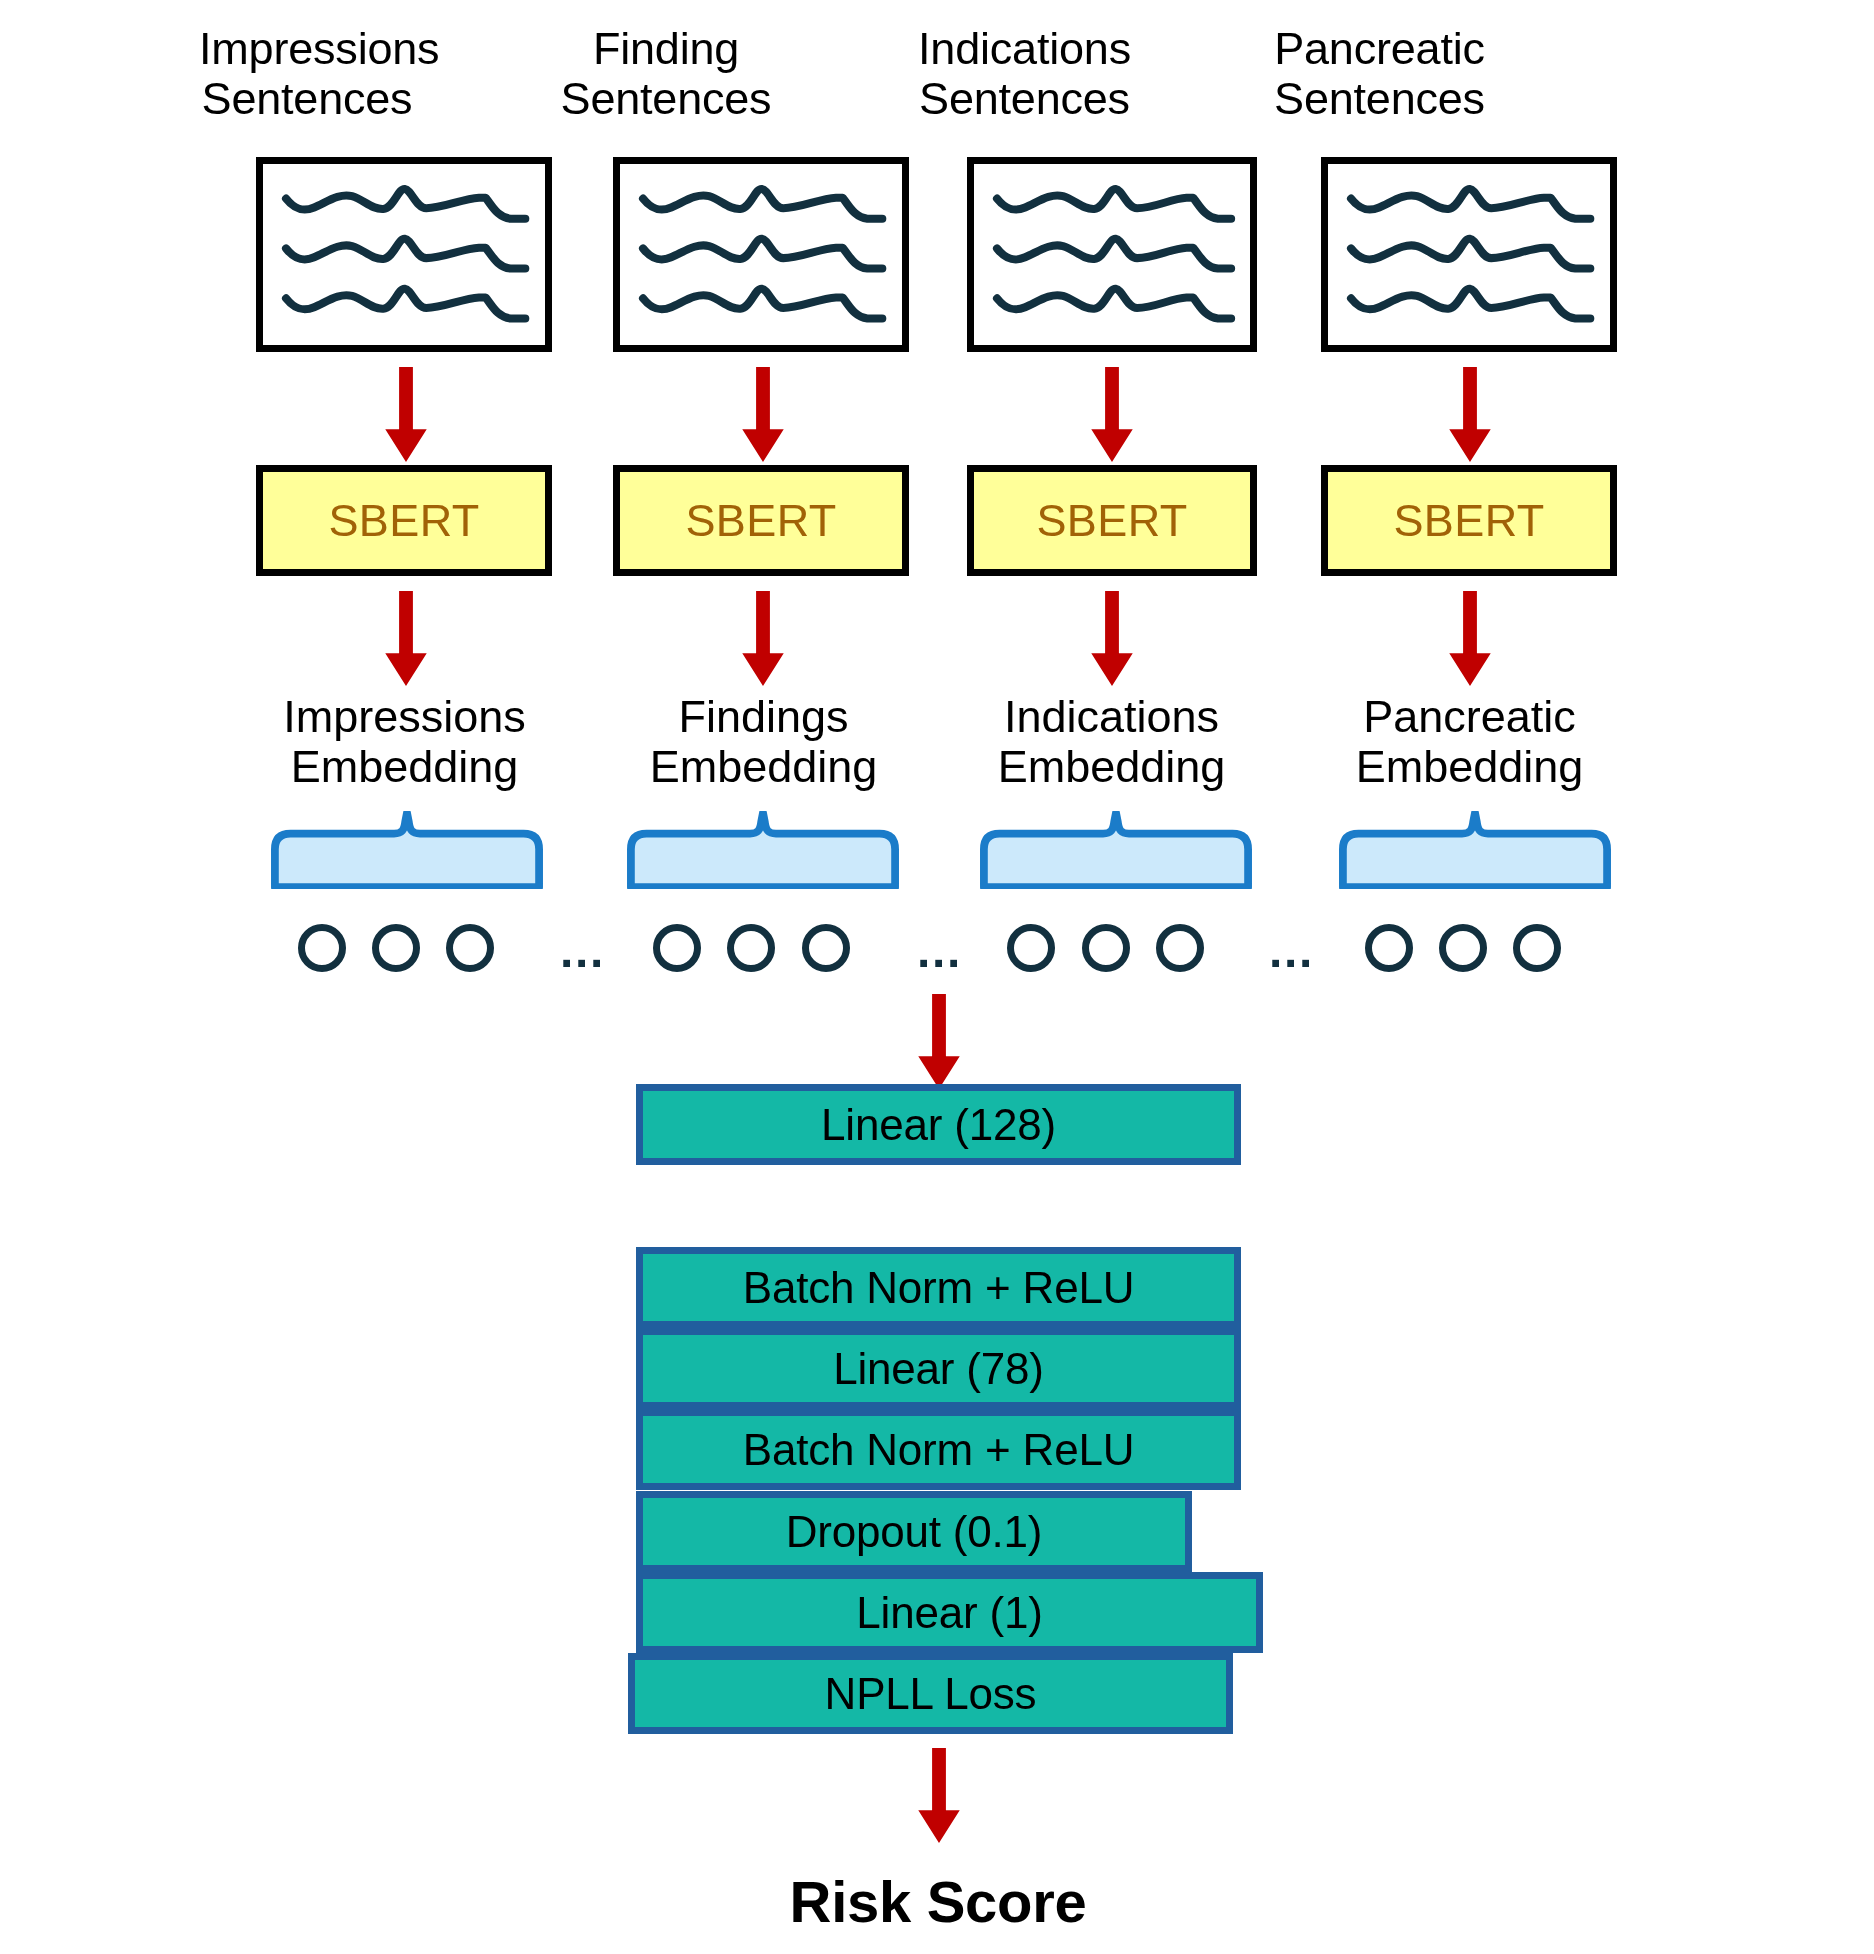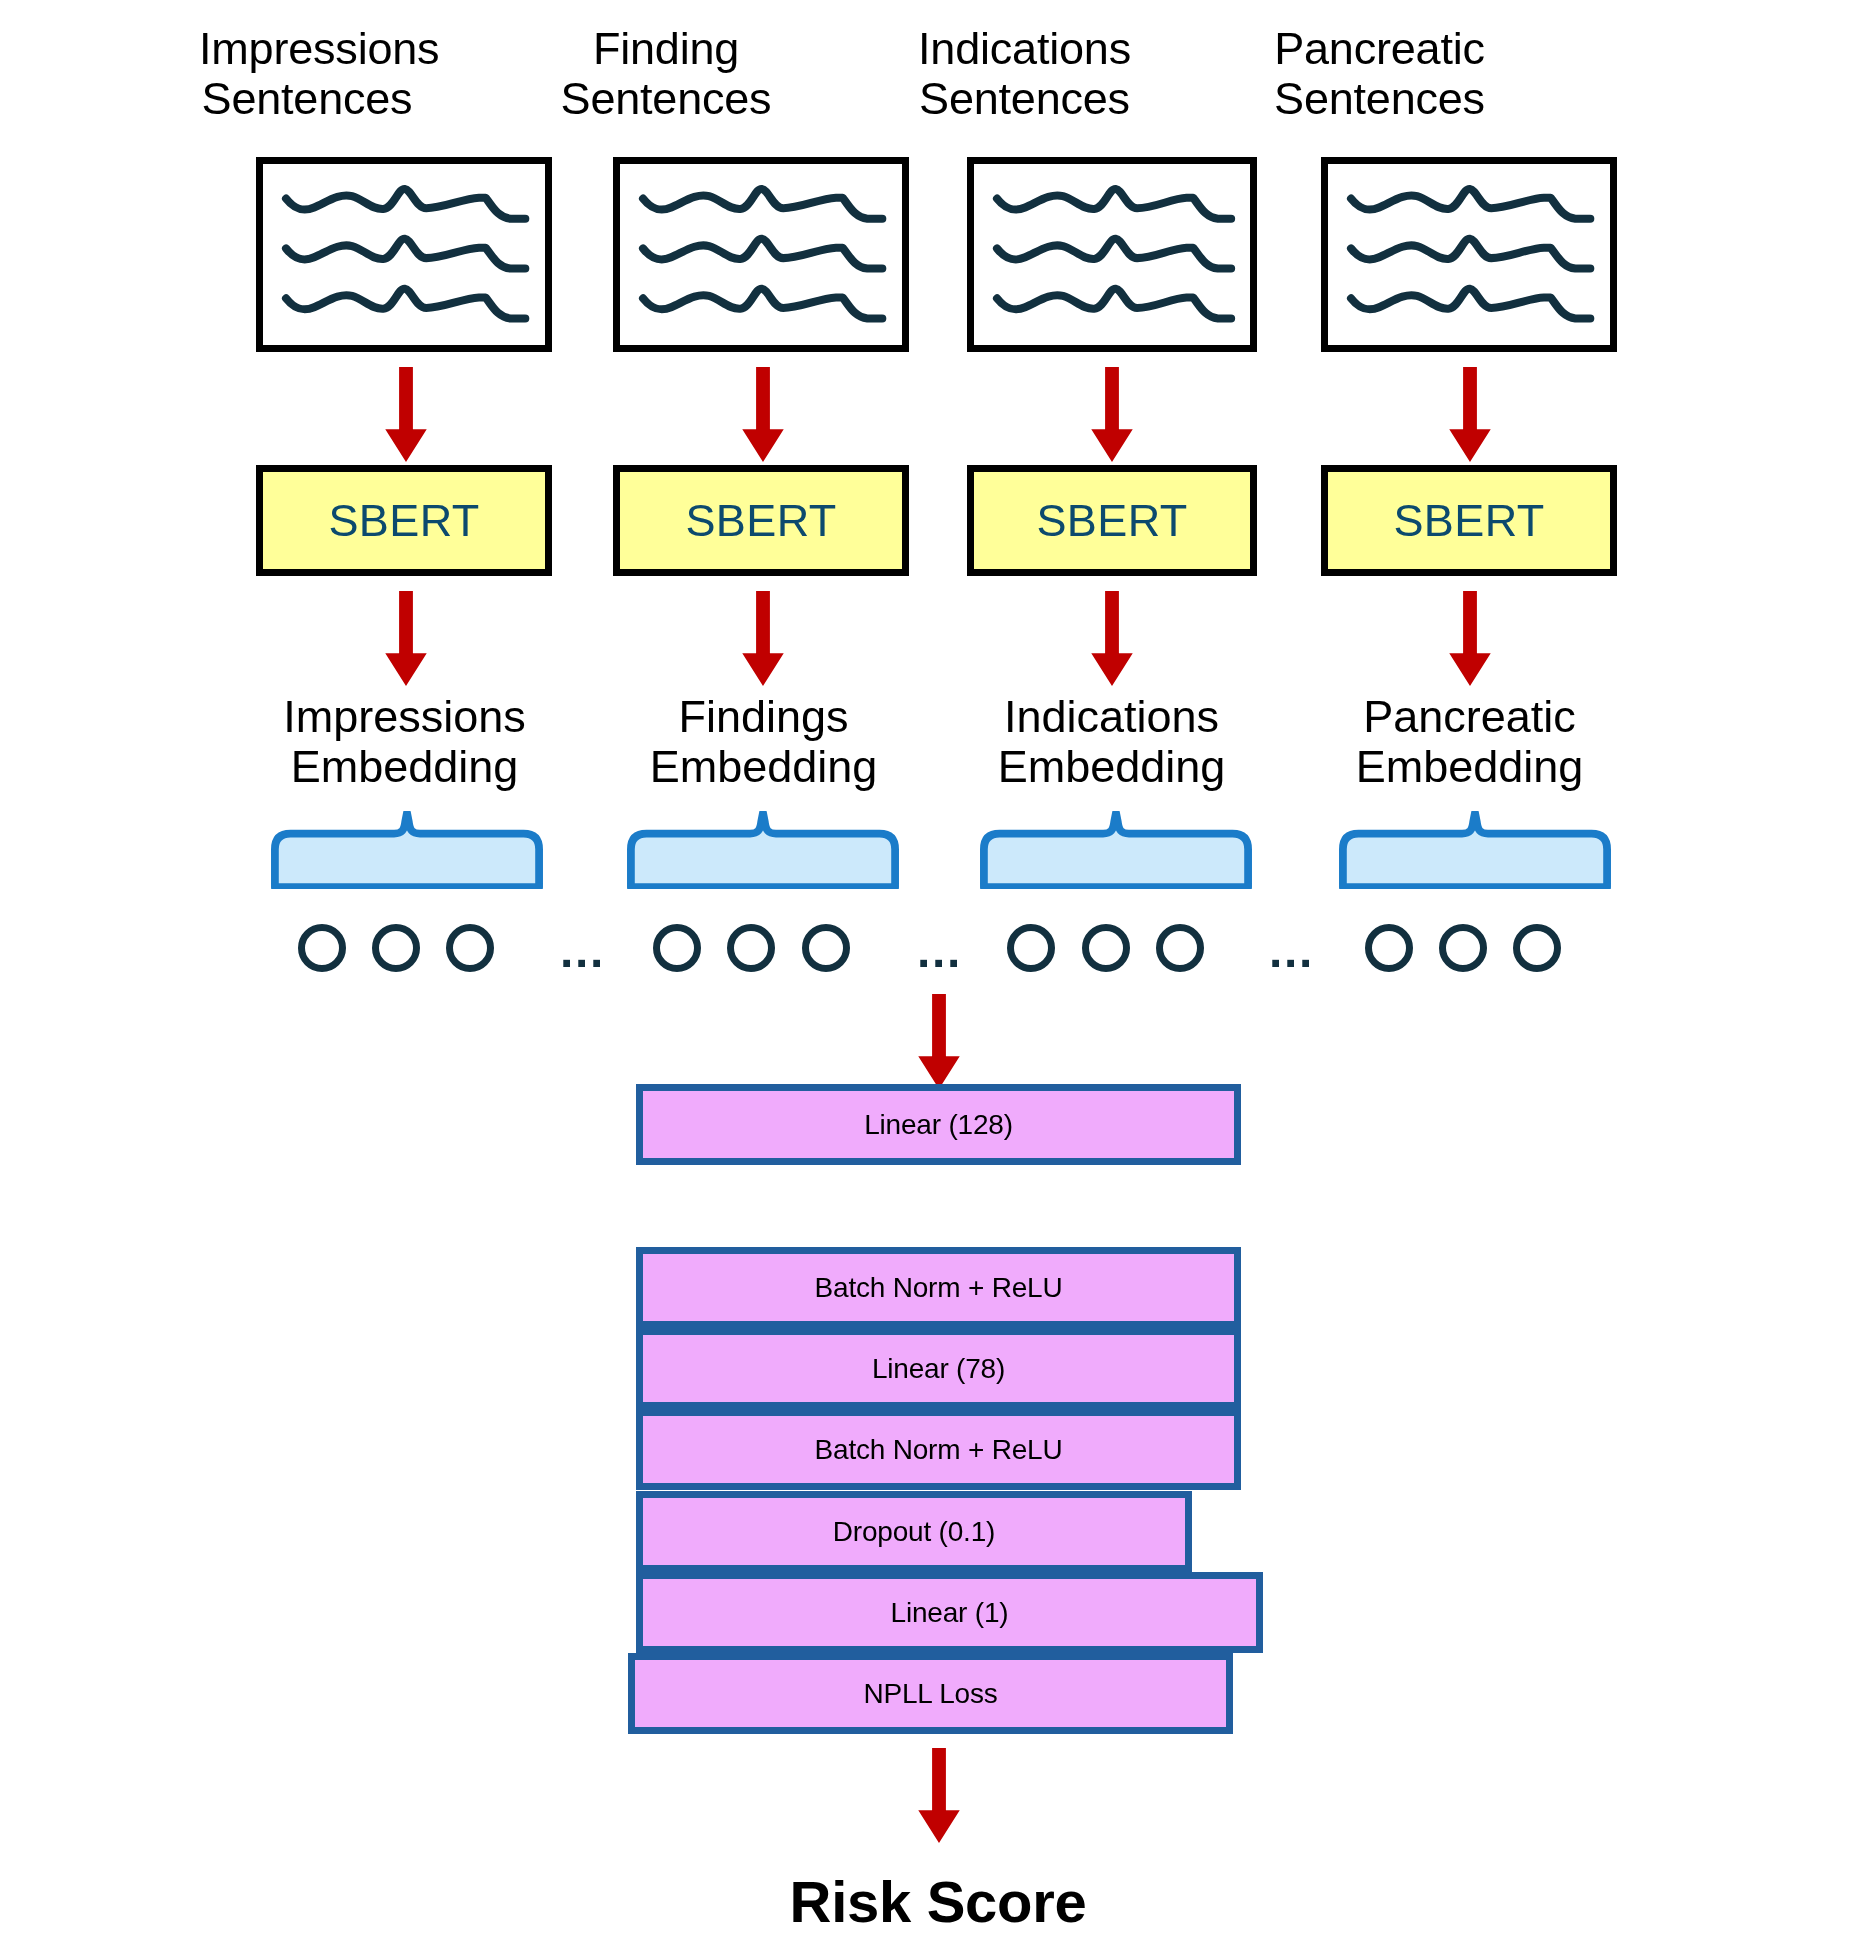--- a/index.html
+++ b/index.html
@@ -46,21 +46,21 @@
   
   .sbert-box {
     position: absolute;
     background: #FFFF99;
     border: 7.8px solid #000000;
     box-sizing: border-box;
     display: flex;
     align-items: center;
     justify-content: center;
     font-size: 45px;
-    color: #0c4a6e;
+    color: #a16207;
     letter-spacing: 0.4px;
   }
 
   
   .emb-title {
     position: absolute;
     text-align: center;
     font-size: 45px;
     line-height: 1.12;
     color: #000000;
@@ -84,27 +84,27 @@
     font-size: 48px;
     line-height: 1;
     color: #12303F;
     letter-spacing: 1.7px;
     font-weight: 700;
   }
 
   
   .layer-box {
     position: absolute;
-    background: #f0abfc;
+    background: #14b8a6;
     border: 7px solid #215E9E;
     box-sizing: border-box;
     display: flex;
     align-items: center;
     justify-content: center;
-    font-size: 28px;
+    font-size: 44px;
     color: #000000;
     letter-spacing: -0.2px;
   }
 
   
   .risk-label {
     position: absolute;
     text-align: center;
     font-size: 58px;
     font-weight: 700;

